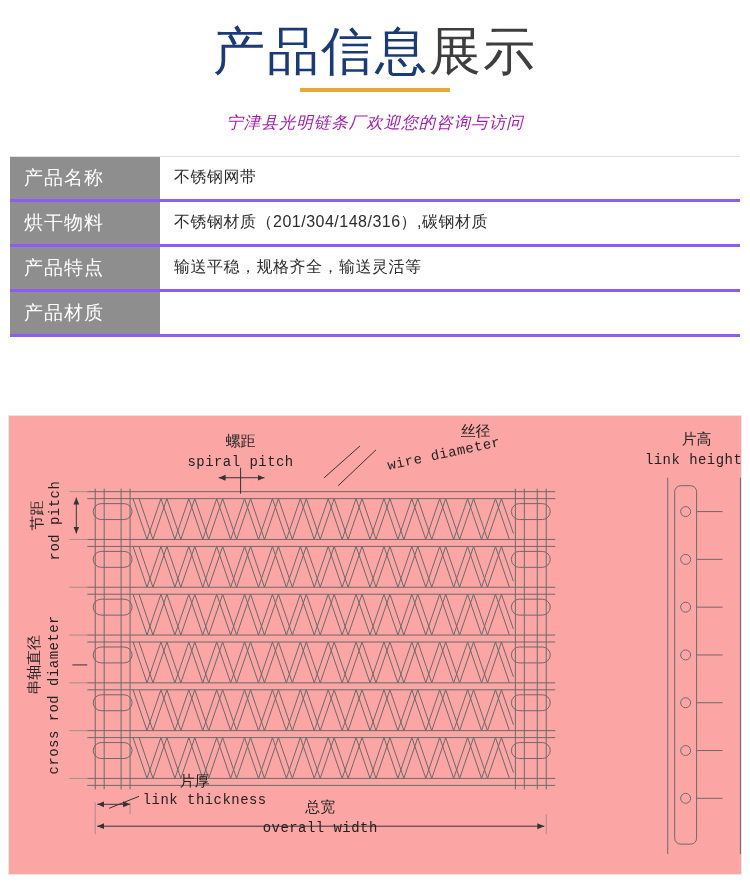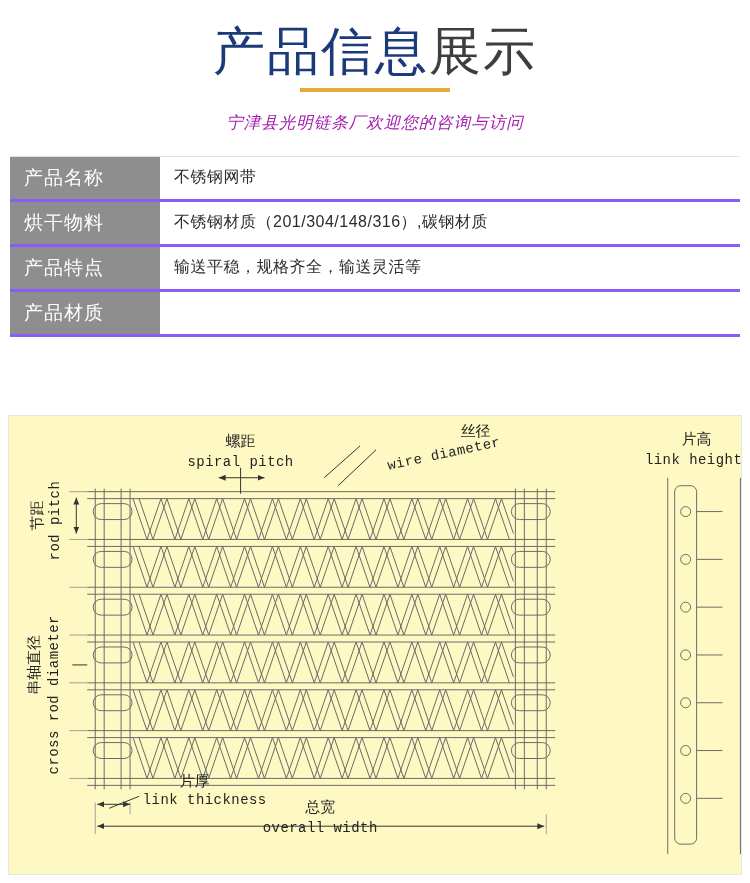--- a/index.html
+++ b/index.html
@@ -80,21 +80,21 @@
     letter-spacing: 0.5px;
   }
 
   
   .diagram-panel {
     position: absolute;
     left: 8px;
     top: 415px;
     width: 734px;
     height: 460px;
-    background: #fef9c3;
+    background: #fca5a5;
     border: 1px solid #e6e6e6;
   }
   .diagram-panel svg {
     display: block;
     width: 100%;
     height: 100%;
   }
   .dlabel {
     font-family: "Liberation Sans", sans-serif;
     fill: #222;

